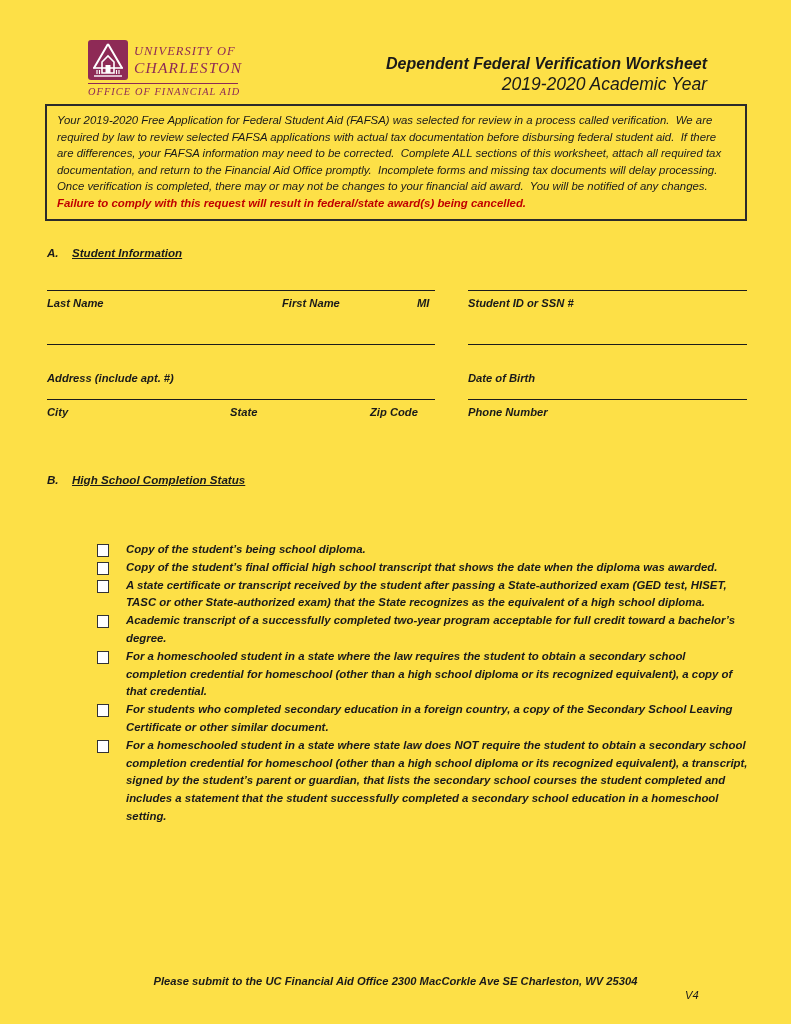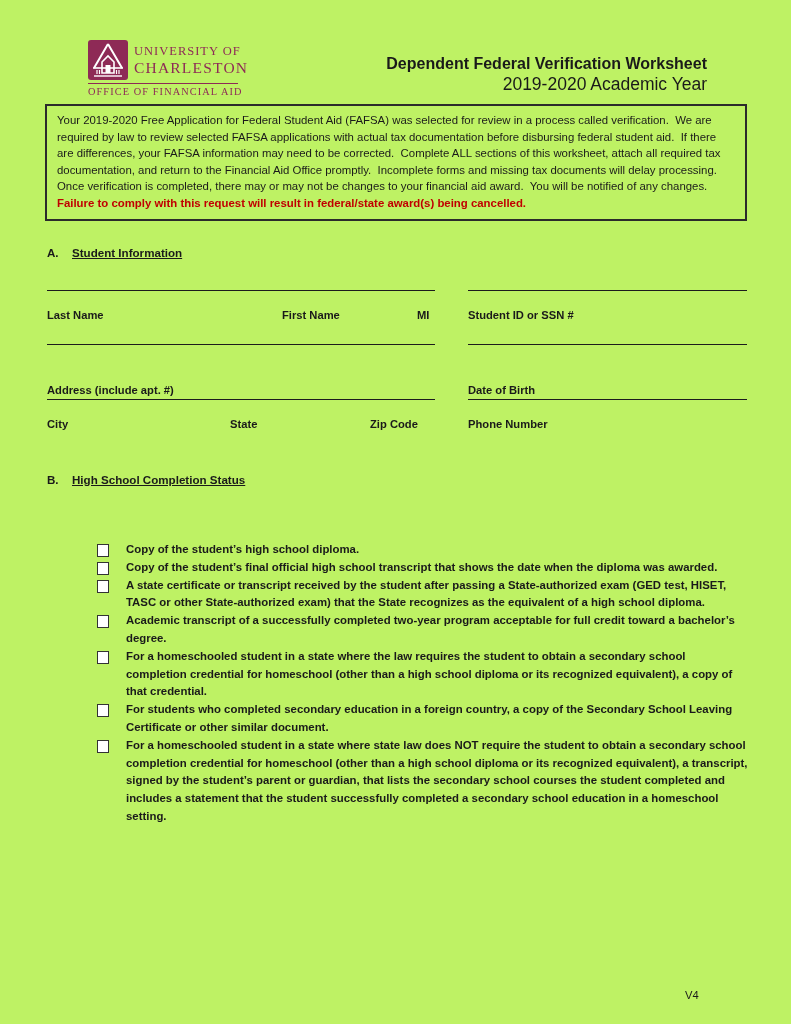--- a/index.html
+++ b/index.html
@@ -1,18 +1,18 @@
 <!DOCTYPE html>
 <html><head>
 <meta charset="utf-8">
 <style>
   html,body { margin:0; padding:0; background:#ffffff; }
   .page {
-    position:relative; width:791px; height:1024px; background:#bef264;
-    font-family:"Liberation Sans", sans-serif; color:#1a1a1a; overflow:hidden;
+    position:relative; width:791px; height:1024px; background:#fde047;
+    font-family:"Liberation Sans", sans-serif; color:#1a1a1a; overflow:hidden;font-style:italic;
   }
 
   
   .logo { position:absolute; left:88px; top:40px; width:150px; color:#8e2a56; }
   .logo-top { display:flex; align-items:center; gap:6px; }
   .logo-icon { flex:0 0 auto; }
   .logo-words { font-family:"Liberation Serif", serif; line-height:1; }
   .logo-line1 { font-size:12.5px; letter-spacing:1px; display:block; }
   .logo-line2 { font-size:15.5px; letter-spacing:1.2px; display:block; margin-top:2px; }
   .logo-rule { border-top:1.6px solid #8e2a56; margin-top:3px; }
@@ -35,21 +35,21 @@
   .sec-a { left:47px; top:246px; }
   .sec-b { left:47px; top:473px; }
   .sec-label { display:inline-block; width:25px; }
   .sec-title { text-decoration:underline; }
 
   
   .rule { position:absolute; height:0; border-top:1.6px solid #1c1c1c; }
   .rule-l { left:47px; width:388px; }
   .rule-r { left:468px; width:279px; }
   .r1 { top:290px; } .r2 { top:344px; } .r3 { top:399px; }
-  .flabel { position:absolute; font-size:11.2px; font-weight:700; white-space:nowrap;margin-top:12px; }
+  .flabel { position:absolute; font-size:11.2px; font-weight:700; white-space:nowrap; }
   .row1 { top:297px; } .row2 { top:372px; } .row3 { top:406px; }
 
   
   .hs-intro {
     position:absolute; left:45px; top:500px; width:706px;
     font-size:11.4px; font-weight:700; line-height:17.6px; white-space:pre-wrap;
   }
   .hs-list { position:absolute; left:97px; top:541px; width:652px; }
   .hs-item { display:flex; align-items:flex-start; }
   .hs-check {
@@ -121,21 +121,21 @@
   <span class="flabel row3" style="left:468px">Phone Number</span>
 
   <div class="sec-heading sec-b">
     <span class="sec-label">B.</span><span class="sec-title">High School Completion Status</span>
   </div>
 
 
   <div class="hs-list">
     <div class="hs-item">
       <span class="hs-check"></span>
-      <span class="hs-text">Copy of the student’s high school diploma.</span>
+      <span class="hs-text">Copy of the student’s being school diploma.</span>
     </div>
     <div class="hs-item">
       <span class="hs-check"></span>
       <span class="hs-text">Copy of the student’s final official high school transcript that shows the date when the diploma was awarded.</span>
     </div>
     <div class="hs-item">
       <span class="hs-check"></span>
       <span class="hs-text">A state certificate or transcript received by the student after passing a State-authorized exam (GED test, HISET, TASC or other State-authorized exam) that the State recognizes as the equivalent of a high school diploma.</span>
     </div>
     <div class="hs-item">
@@ -150,16 +150,17 @@
       <span class="hs-check"></span>
       <span class="hs-text">For students who completed secondary education in a foreign country, a copy of the Secondary School Leaving Certificate or other similar document.</span>
     </div>
     <div class="hs-item">
       <span class="hs-check"></span>
       <span class="hs-text">For a homeschooled student in a state where state law does NOT require the student to obtain a secondary school completion credential for homeschool (other than a high school diploma or its recognized equivalent), a transcript, signed by the student’s parent or guardian, that lists the secondary school courses the student completed and includes a statement that the student successfully completed a secondary school education in a homeschool setting.</span>
     </div>
   </div>
 
   <div class="footer">
+    <div>Please submit to the UC Financial Aid Office 2300 MacCorkle Ave SE Charleston, WV 25304</div>
   </div>
   <div class="version">V4</div>
 
 </div>
 
 </body></html>

